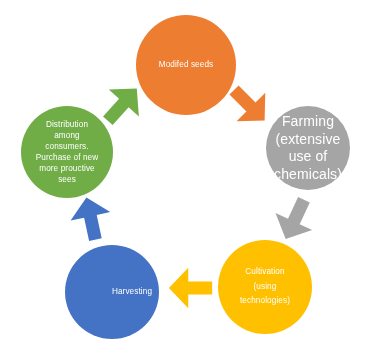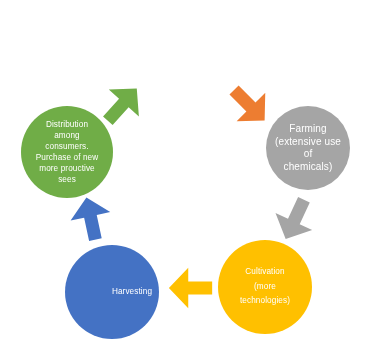--- a/index.html
+++ b/index.html
@@ -36,21 +36,21 @@
     letter-spacing: 0.1px;
   }
   
   .node-seeds   { left: 136px; top:  15px; width: 100px; height: 100px; }
   .node-farming { left: 266px; top: 106px; width:  84px; height:  84px; }
   .node-cultiv  { left: 218px; top: 240px; width:  94px; height:  94px; }
   .node-harvest { left:  65px; top: 245px; width:  94px; height:  94px; }
   .node-distrib { left:  21px; top: 106px; width:  92px; height:  92px; }
 
   .node-seeds   .node-label { font-size: 8.2px; }
-  .node-farming .node-label { font-size: 10px; }
+  .node-farming .node-label { font-size: 14px; }
   .node-cultiv  .node-label { font-size: 8.2px; line-height: 1.8; }
   .node-harvest .node-label { font-size: 8.2px; }
   .node-distrib .node-label { font-size: 8.2px; line-height: 1.35; }
 
   .cycle-arrow {
     position: absolute;
     width: 46px;
     height: 46px;
   }
   .cycle-arrow svg { display: block; width: 100%; height: 100%; overflow: visible; }
@@ -59,30 +59,33 @@
   .arrow-orange { left: 226px; top:  82px; }
   .arrow-gray   { left: 272px; top: 196px; }
   .arrow-yellow { left: 168px; top: 265px; }
   .arrow-blue   { left:  68px; top: 196px; }
 </style>
 </head>
 <body>
 
 <div id="diagram-canvas" style="background: rgb(255, 255, 255);">
 
+  <div class="cycle-node node-seeds" style="background: rgb(237, 125, 49);">
+    <span class="node-label" style="color: rgb(255, 255, 255);">Modifed seeds</span>
+  </div>
 
   <div class="cycle-node node-farming" style="background: rgb(165, 165, 165);">
     <span class="node-label" style="color: rgb(255, 255, 255);">Farming
 (extensive use of
 chemicals)</span>
   </div>
 
   <div class="cycle-node node-cultiv" style="background: rgb(255, 192, 0);">
     <span class="node-label" style="color: rgb(255, 255, 255);">Cultivation
-(more
+(using
 technologies)</span>
   </div>
 
   <div class="cycle-node node-harvest" style="background: rgb(68, 114, 196);">
     <span class="node-label" style="color: rgb(255, 255, 255); margin-left: 40px;">Harvesting</span>
   </div>
 
   <div class="cycle-node node-distrib" style="background: rgb(112, 173, 71);">
     <span class="node-label" style="color: rgb(255, 255, 255);">Distribution
 among

